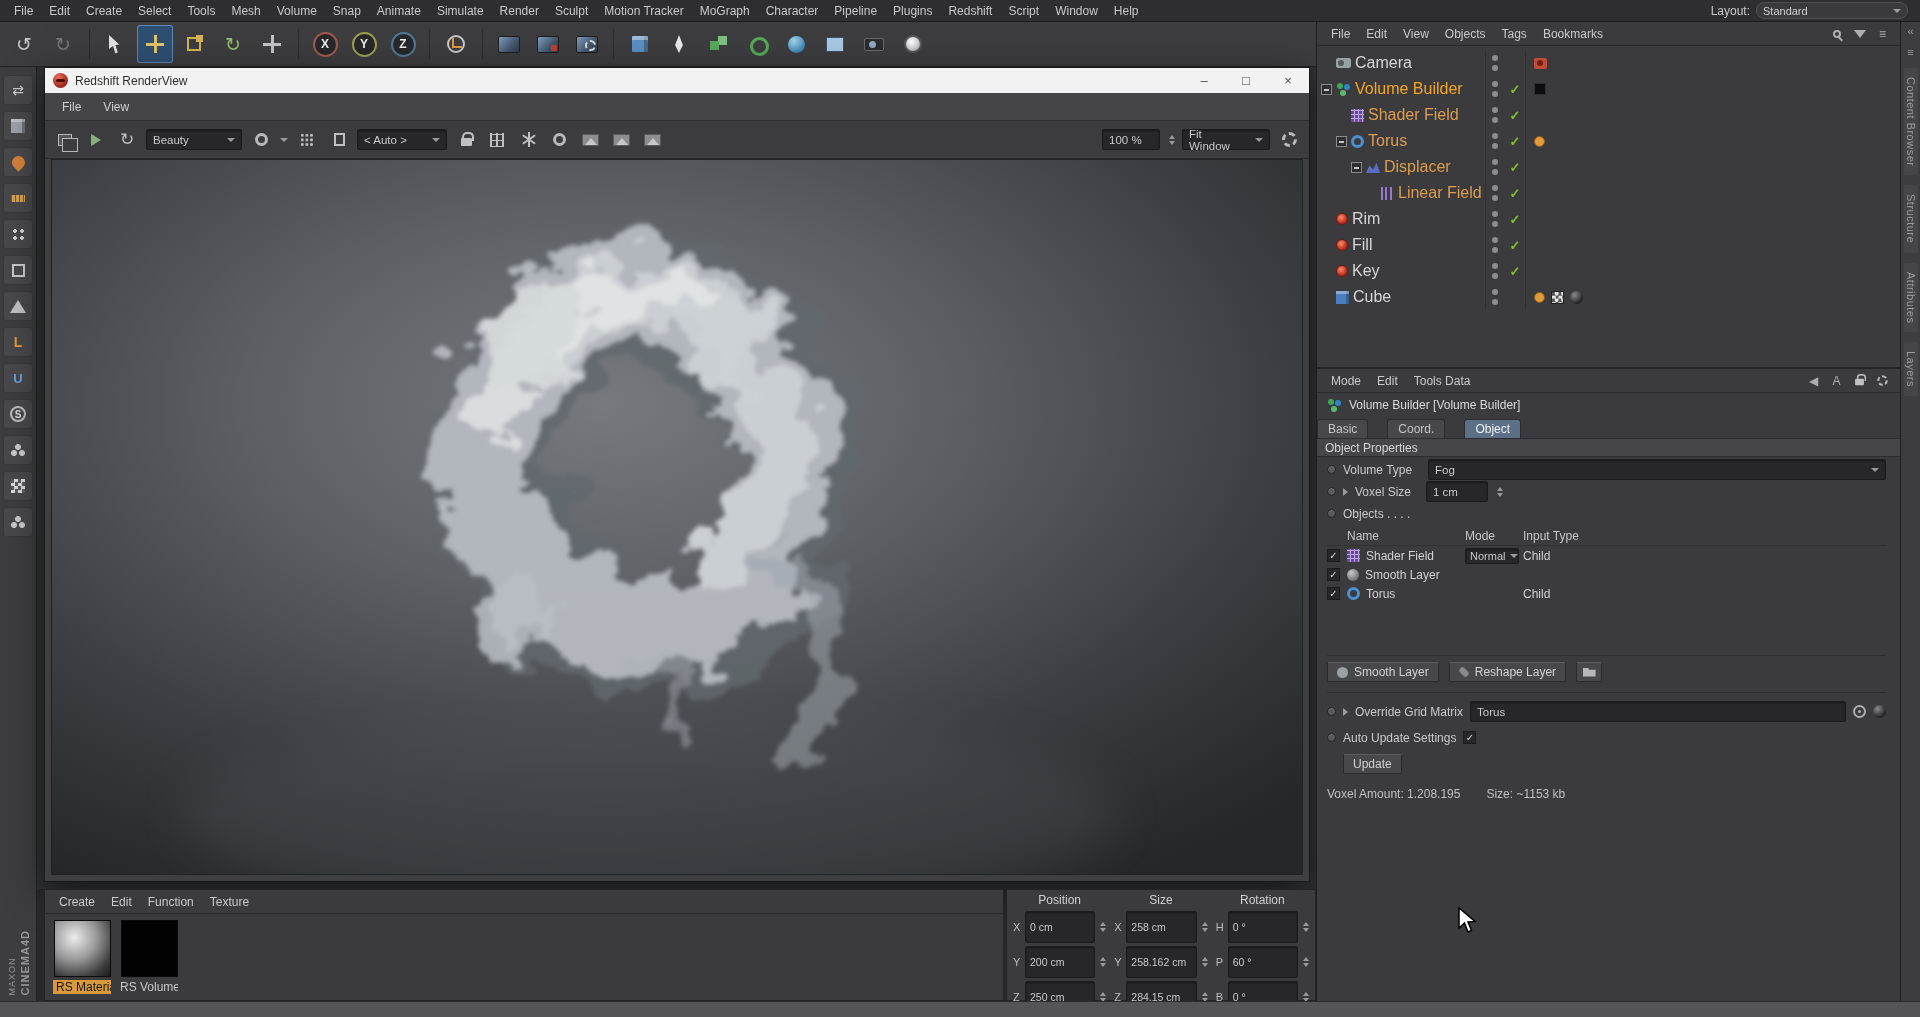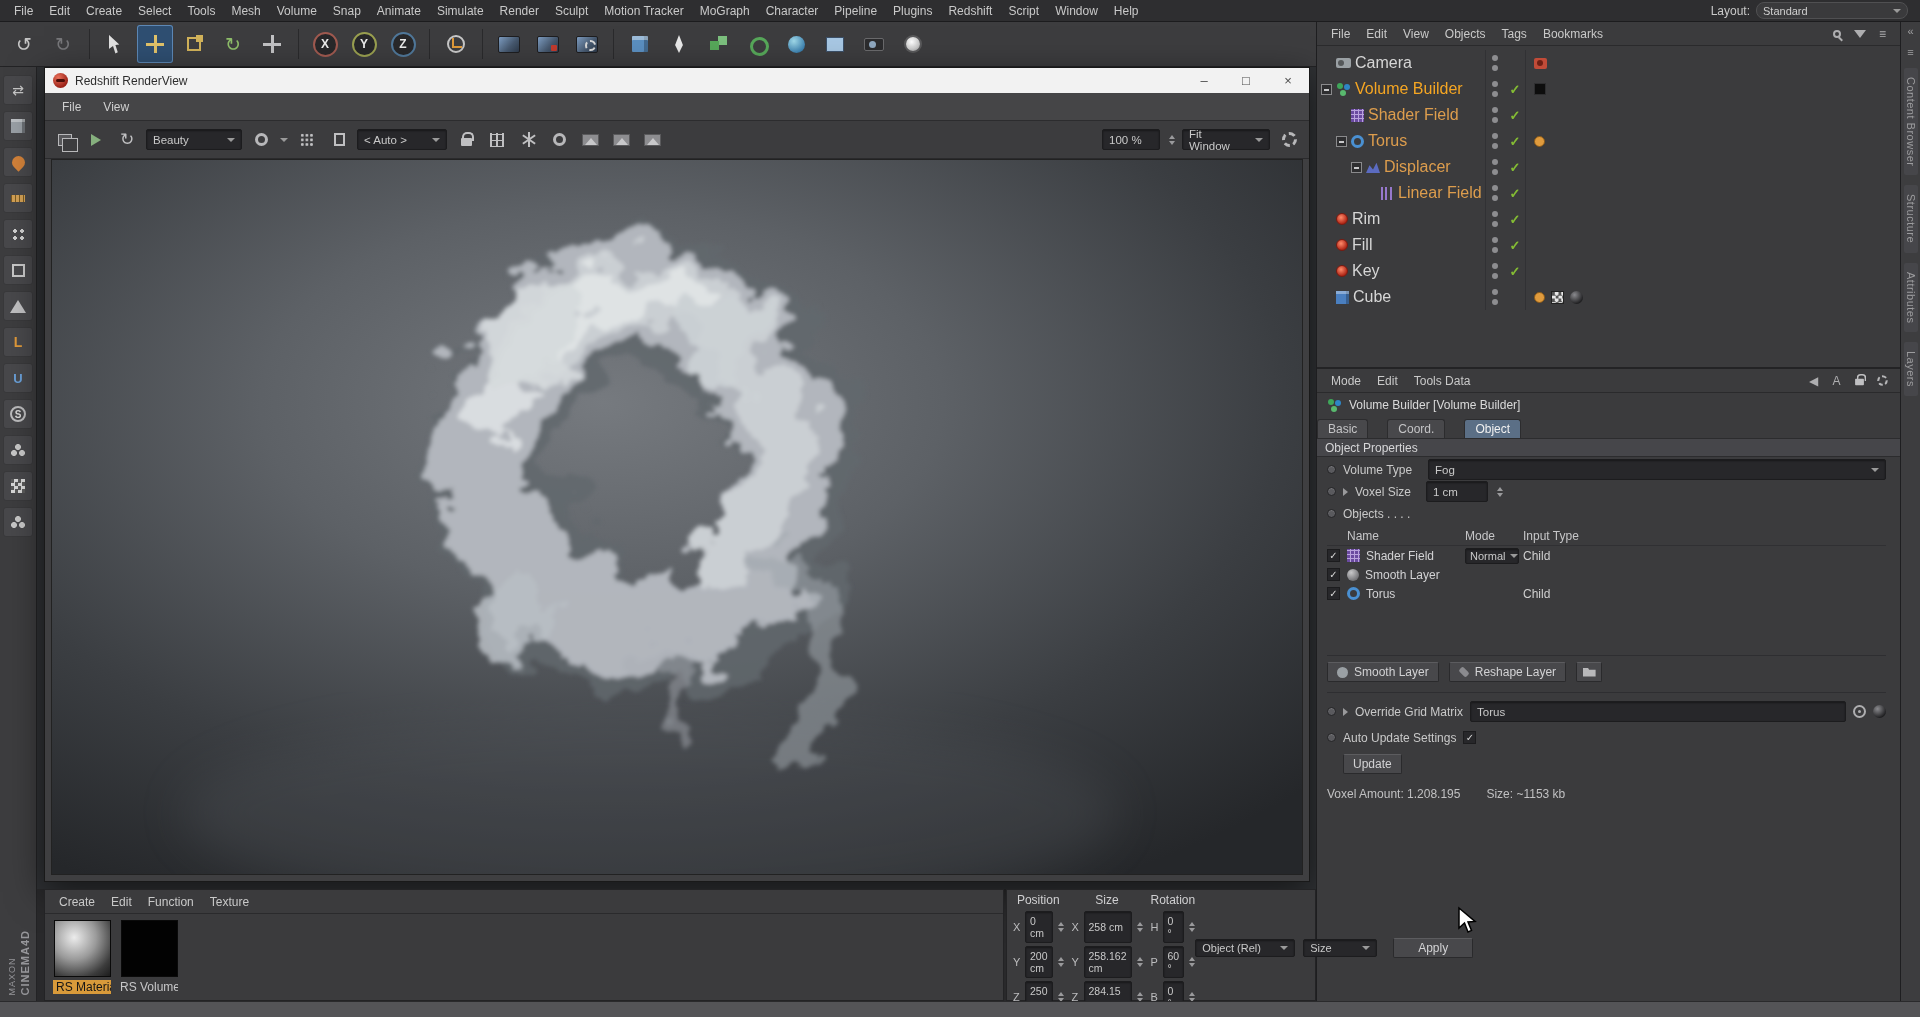--- a/index.html
+++ b/index.html
@@ -184,21 +184,21 @@
 .mat-manager{position:absolute;left:44px;top:889px;width:960px;height:112px;background:#3b3b3d;border:1px solid #232325;display:flex;flex-direction:column}
 .mat-content{flex:1;display:flex;gap:9px;padding:6px 8px}
 .mat{display:flex;flex-direction:column;align-items:center;width:58px}
 .thumb{width:57px;height:57px;background:#141414;border:1px solid #0a0a0a}
 .thumb.sphere{background:radial-gradient(circle at 35% 30%,#ececec,#9a9a9a 42%,#3c3c3c 78%,#1c1c1c 100%)}
 .thumb.volume{background:#020202}
 .mlabel{margin-top:3px;font-size:12px;color:#c6c6c8;max-width:58px;overflow:hidden;white-space:nowrap}
 .mlabel.sel{background:#d89a3a;color:#161616;padding:0 3px}
 
 
-.coord-panel{position:absolute;left:1006px;top:889px;width:310px;height:112px;background:#3b3b3d;border:1px solid #232325;padding:3px 6px 2px 6px;display:flex;}
+.coord-panel{position:absolute;left:1006px;top:889px;width:310px;height:112px;background:#3b3b3d;border:1px solid #232325;padding:3px 6px 2px 6px;display:flex;flex-direction:column}
 .cp-grid{display:grid;grid-template-columns:1fr 1fr 1fr;column-gap:8px;flex:1}
 .chead{text-align:center;color:#cfcfd1;font-size:12px;height:15px}
 .crow{display:flex;align-items:center;gap:3px;margin-top:3px}
 .cax{width:9px;font-size:11px;color:#bdbdbf}
 .cwell{flex:1;height:32px;font-size:10.5px;padding:0 4px}
 .cp-bottom{display:flex;align-items:center;gap:8px;margin-top:4px}
 .cp-bottom .well{height:18px;font-size:11px}
 
 
 .right-strip{position:absolute;left:1900px;top:22px;width:20px;height:979px;background:#3d3d3f;border-left:1px solid #1e1e20;display:flex;flex-direction:column;align-items:center;padding-top:4px;gap:10px}

